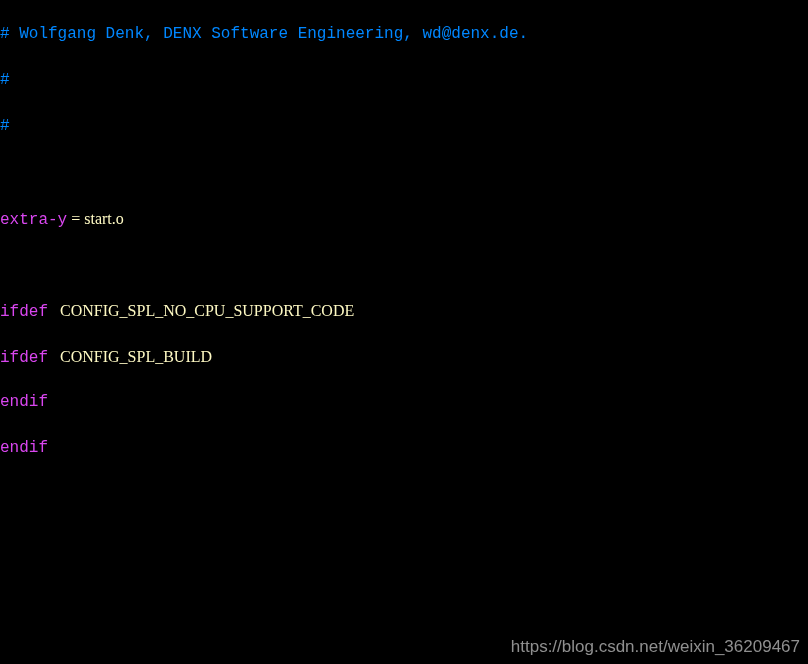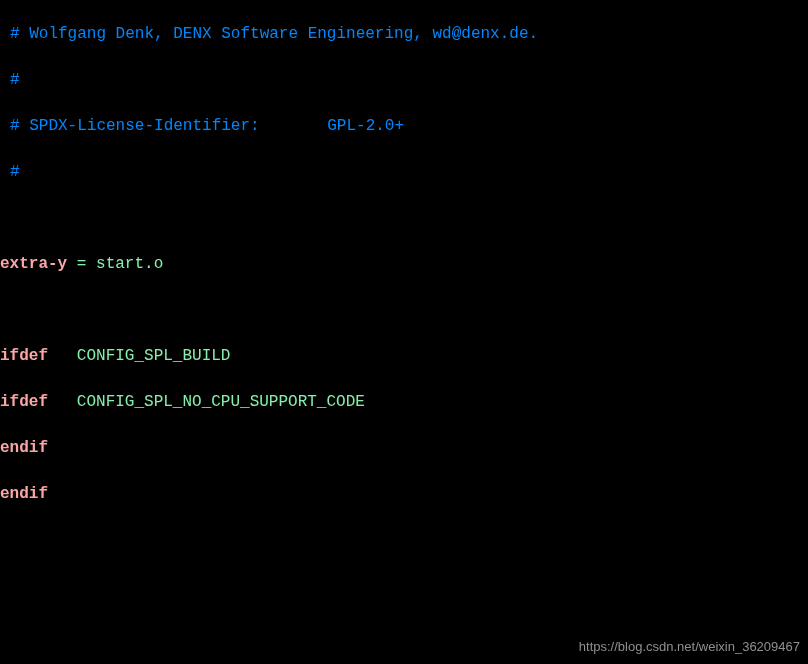--- a/index.html
+++ b/index.html
@@ -13,48 +13,47 @@
     font-size: 16px;
     line-height: 23px;
     color: #ffffff;
   }
   .editor {
     padding: 0 2px 0 0;
     position: relative;
     white-space: pre;
   }
   .line { display: block; height: 23px; }
-  .c-comment   { color: #0087ff; margin-left: 10px; } 
-  .c-cyan      { color: #fca5a5; font-weight: bold; }
-  .c-white     { color: #86efac; }
+  .c-comment   { color: #0087ff; } 
+  .c-cyan      { color: #d946ef; }
+  .c-white     { color: #fef9c3; font-family: Liberation Serif, serif; }
 
   .watermark {
     position: absolute;
     right: 8px;
     bottom: 6px;
     color: #a8a8a8;
     font-family: Arial, sans-serif;
-    font-size: 13px;
+    font-size: 17px;
     opacity: 0.85;
     white-space: nowrap;
   }
 </style>
 </head>
 <body>
 
 <div class="editor">
 <span class="line"><span class="c-comment"># Wolfgang Denk, DENX Software Engineering, wd@denx.de.</span></span>
 <span class="line"><span class="c-comment">#</span></span>
-<span class="line"><span class="c-comment"># SPDX-License-Identifier:</span><span>      </span><span class="c-comment">GPL-2.0+</span></span>
 <span class="line"><span class="c-comment">#</span></span>
 <span class="line"><span></span></span>
 <span class="line"><span class="c-cyan">extra-y</span><span class="c-white"> = start.o</span></span>
 <span class="line"><span></span></span>
+<span class="line"><span class="c-cyan">ifdef</span><span class="c-white">   CONFIG_SPL_NO_CPU_SUPPORT_CODE</span></span>
 <span class="line"><span class="c-cyan">ifdef</span><span class="c-white">   CONFIG_SPL_BUILD</span></span>
-<span class="line"><span class="c-cyan">ifdef</span><span class="c-white">   CONFIG_SPL_NO_CPU_SUPPORT_CODE</span></span>
 <span class="line"><span class="c-cyan">endif</span></span>
 <span class="line"><span class="c-cyan">endif</span></span>
 <span class="line"><span></span></span>
 
 
 
 
 
 
 

